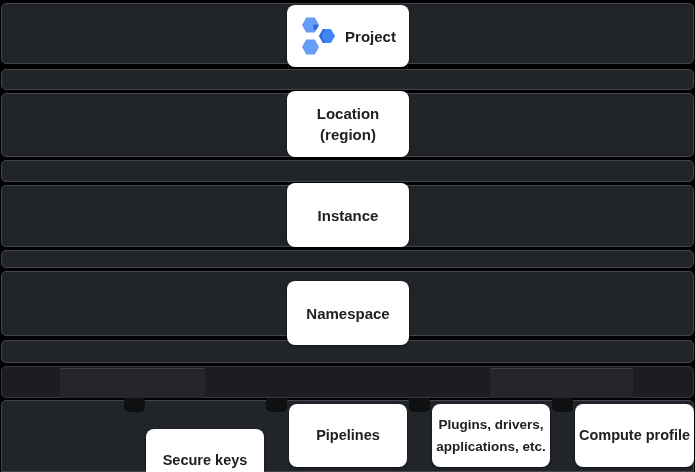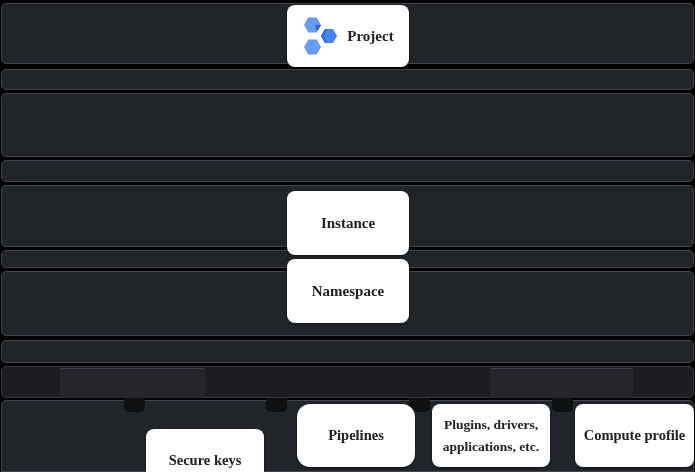--- a/index.html
+++ b/index.html
@@ -2,21 +2,21 @@
 <html style="--page-bg: #000000; --band-fill: #212529; --band-border: #43474d; --band-dim-fill: #1b1d21; --subpanel-fill: #24262b; --notch-fill: #0f1012; --card-fill: #ffffff; --card-text: #202124; --hexagon-light: #669df6; --hexagon-mid: #4285f4; --hexagon-dark: #3367d6;"><head>
 <meta charset="utf-8">
 <style>
   html, body { margin: 0; padding: 0; background: #000; }
   .stage {
     position: relative;
     width: 695px;
     height: 472px;
     background: var(--page-bg, #000);
     overflow: hidden;
-    font-family: Liberation Serif, serif;
+    font-family: Liberation Sans, sans-serif;
   }
   .band {
     position: absolute;
     left: 1px;
     right: 1px;
     box-sizing: border-box;
     background: var(--band-fill, #212529);
     border: 1px solid var(--band-border, #43474d);
     border-radius: 5px;
   }
@@ -100,33 +100,37 @@
     <svg class="fusion-icon" viewBox="0 0 36 42" aria-hidden="true">
       <polygon points="2,10 6.25,2.5 14.75,2.5 19,10 14.75,17.5 6.25,17.5" fill="#669df6" class="hex-light"></polygon>
       <polygon points="13.5,9.5 19,10 16.2,15 13.5,15" fill="#3367d6" class="hex-dark"></polygon>
       <polygon points="19,21 23,14 31,14 35,21 31,28 23,28" fill="#4285f4" class="hex-mid"></polygon>
       <polygon points="19,21 23,14 25.2,14 21.6,21 25.2,28 23,28" fill="#3367d6" class="hex-dark"></polygon>
       <polygon points="2,32 6.25,24.5 14.75,24.5 19,32 14.75,39.5 6.25,39.5" fill="#669df6" class="hex-light"></polygon>
     </svg>
     <span class="label">Project</span>
   </div>
 
+  <div class="node" style="top:91px; height:66px;">
+    <span class="label">Location
+(region)</span>
+  </div>
 
-  <div class="node" style="top:191px; height:64px;">
+  <div class="node" style="top:183px; height:64px;">
     <span class="label">Instance</span>
   </div>
 
-  <div class="node" style="top:259px; height:64px;">
+  <div class="node" style="top:281px; height:64px;">
     <span class="label">Namespace</span>
   </div>
 
   <div class="res" style="left:146px;margin-top:25px;">
     <span class="label">Secure keys</span>
   </div>
-  <div class="res" style="left:297px;border-radius:13px;">
+  <div class="res" style="left:289px;">
     <span class="label">Pipelines</span>
   </div>
   <div class="res res-plugins" style="left:432px;">
     <span class="label">Plugins, drivers,
 applications, etc.</span>
   </div>
   <div class="res" style="left:575px; width:119px;text-align:right;">
     <span class="label">Compute profile</span>
   </div>
 

